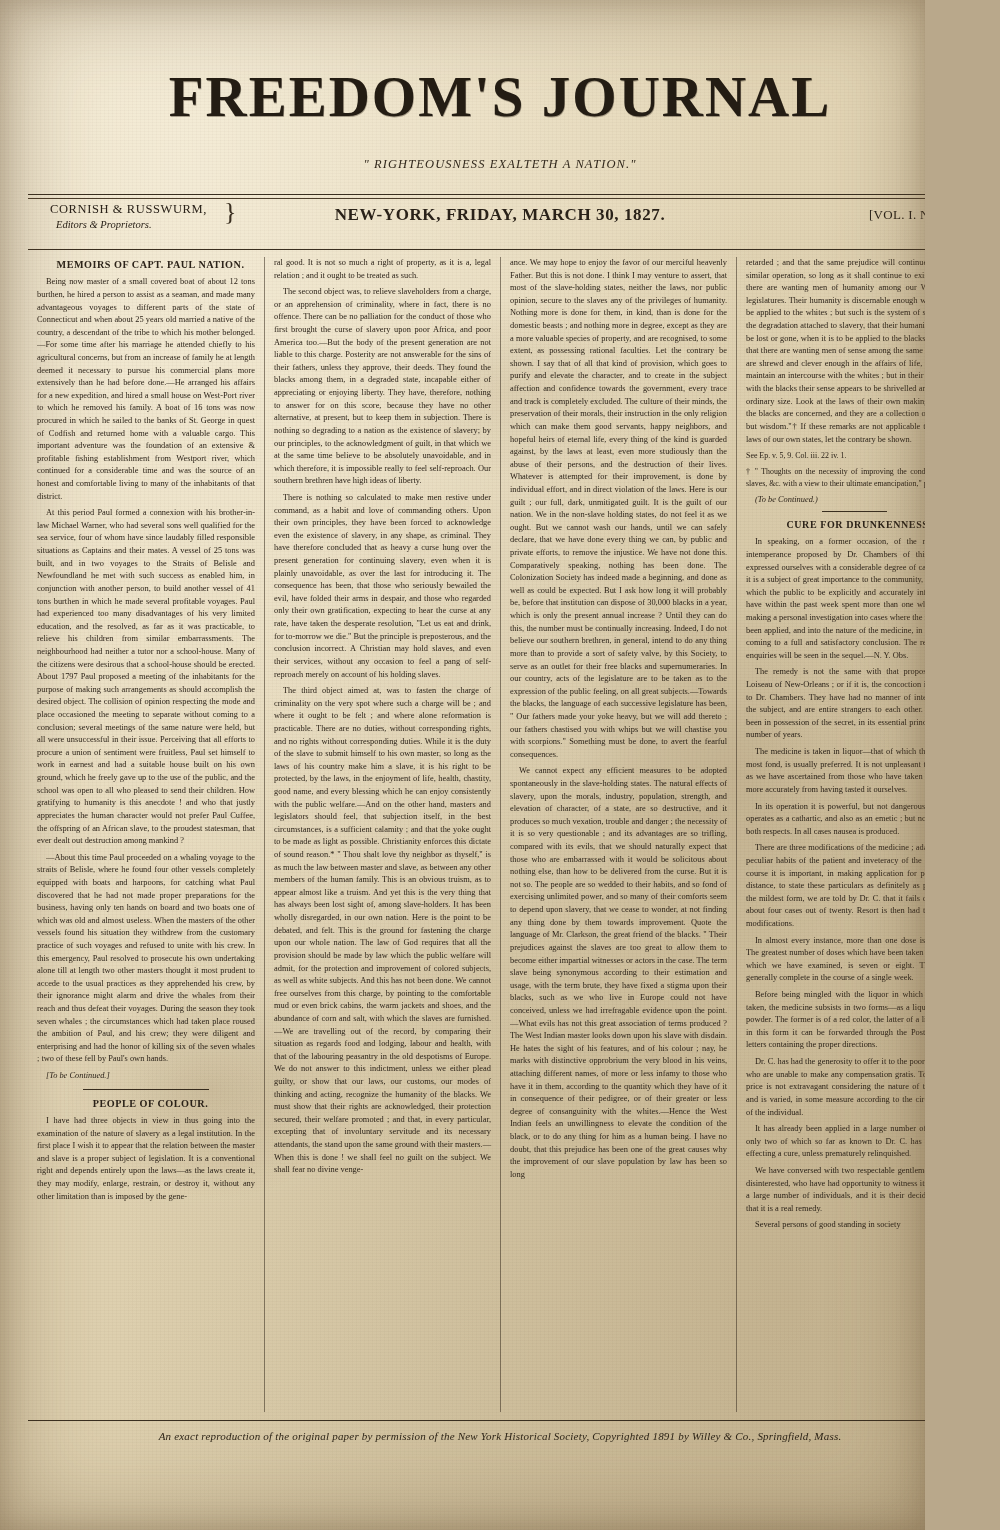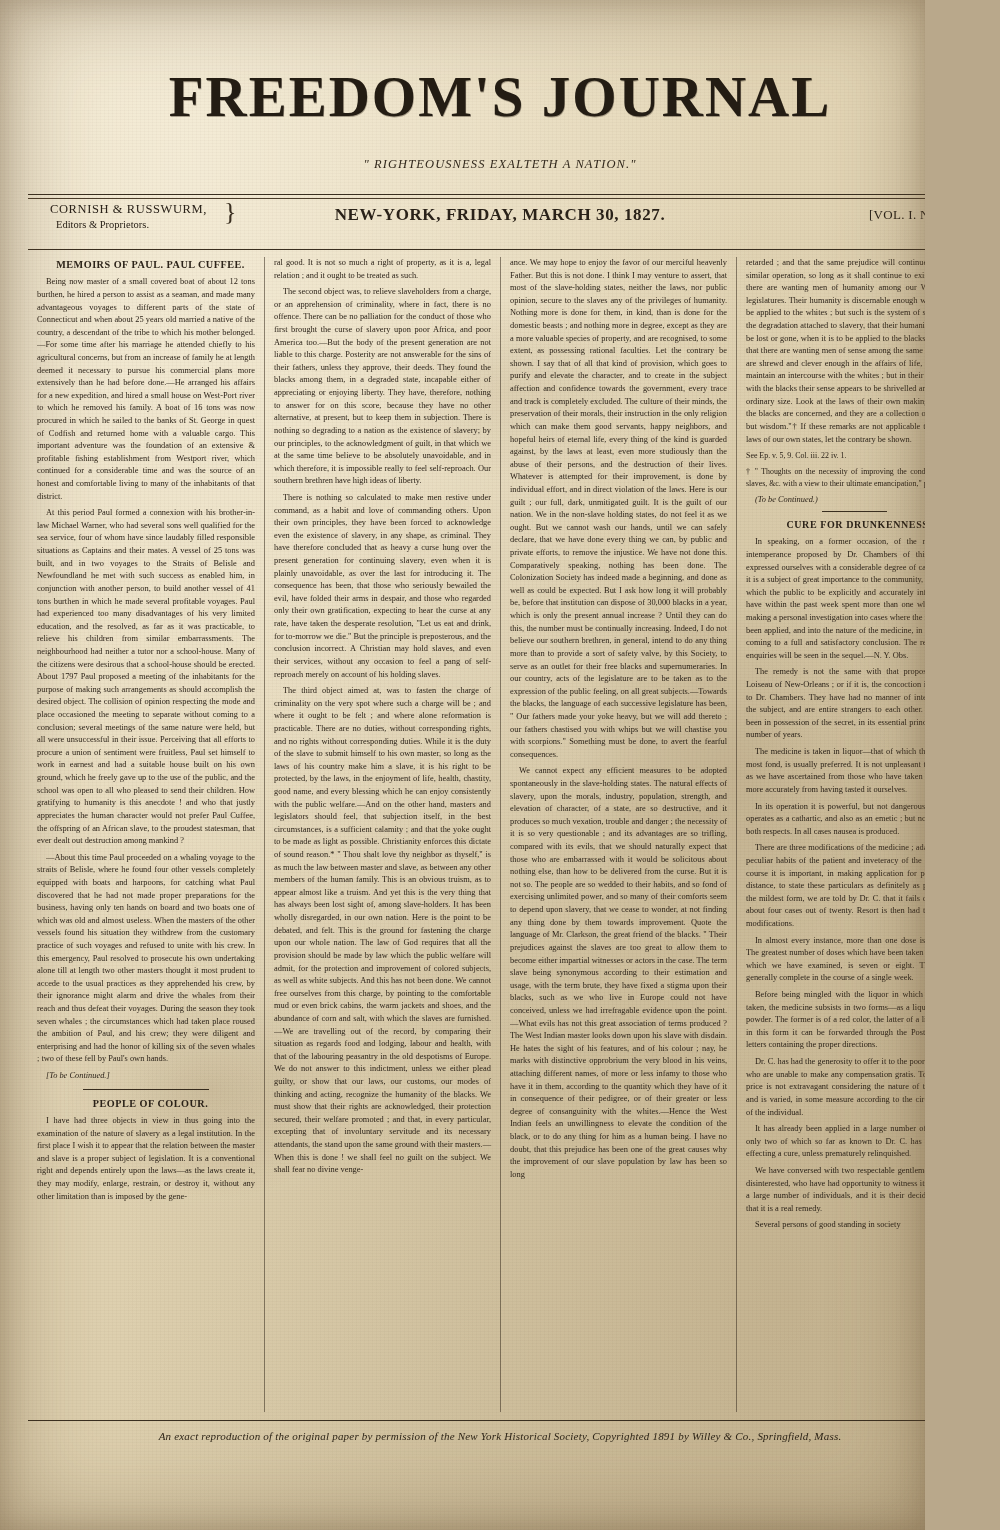--- a/index.html
+++ b/index.html
@@ -78,20 +78,21 @@
     top: 2px;
     font-size: 11.5px;
     line-height: 1.35;
   }
   .headbar .left .pub {
     font-variant: small-caps;
     letter-spacing: 0.6px;
     font-size: 12.5px;
   }
   .headbar .left .ed {
+    font-style: italic;
     font-size: 10.5px;
     padding-left: 6px;
   }
   .headbar .brace {
     position: absolute;
     left: 196px;
     top: 0px;
     font-size: 26px;
     line-height: 1;
     color: #3a2f20;
@@ -224,21 +225,21 @@
       <div class="brace">}</div>
       <div class="center">NEW-YORK, FRIDAY, MARCH 30, 1827.</div>
       <div class="right">[VOL. I. No. 8.</div>
     </div>
 
     <div class="rule-mid"></div>
 
     <div class="columns">
 
       <div class="col">
-        <p class="hdg">MEMOIRS OF PAUL. PAUL CUFFEE.</p>
+        <p class="hdg">MEMOIRS OF CAPT. PAUL NATION.</p>
         <p>Being now master of a small covered boat of about 12 tons burthen, he hired a person to assist as a seaman, and made many advantageous voyages to different parts of the state of Connecticut and when about 25 years old married a native of the country, a descendant of the tribe to which his mother belonged.—For some time after his marriage he attended chiefly to his agricultural concerns, but from an increase of family he at length deemed it necessary to pursue his commercial plans more extensively than he had before done.—He arranged his affairs for a new expedition, and hired a small house on West-Port river to which he removed his family. A boat of 16 tons was now procured in which he sailed to the banks of St. George in quest of Codfish and returned home with a valuable cargo. This important adventure was the foundation of an extensive &amp; profitable fishing establishment from Westport river, which continued for a considerable time and was the source of an honest and comfortable living to many of the inhabitants of that district.</p>
         <p>At this period Paul formed a connexion with his brother-in-law Michael Warner, who had several sons well qualified for the sea service, four of whom have since laudably filled responsible situations as Captains and their mates. A vessel of 25 tons was built, and in two voyages to the Straits of Belisle and Newfoundland he met with such success as enabled him, in conjunction with another person, to build another vessel of 41 tons burthen in which he made several profitable voyages. Paul had experienced too many disadvantages of his very limited education, and the resolved, as far as it was practicable, to relieve his children from similar embarrassments. The neighbourhood had neither a tutor nor a school-house. Many of the citizens were desirous that a school-house should be erected. About 1797 Paul proposed a meeting of the inhabitants for the purpose of making such arrangements as should accomplish the desired object. The collision of opinion respecting the mode and place occasioned the meeting to separate without coming to a conclusion; several meetings of the same nature were held, but all were unsuccessful in their issue. Perceiving that all efforts to procure a union of sentiment were fruitless, Paul set himself to work in earnest and had a suitable house built on his own ground, which he freely gave up to the use of the public, and the school was open to all who pleased to send their children. How gratifying to humanity is this anecdote ! and who that justly appreciates the human character would not prefer Paul Cuffee, the offspring of an African slave, to the proudest statesman, that ever dealt out destruction among mankind ?</p>
         <p>—About this time Paul proceeded on a whaling voyage to the straits of Belisle, where he found four other vessels completely equipped with boats and harpoons, for catching what Paul discovered that he had not made proper preparations for the business, having only ten hands on board and two boats one of which was old and almost useless. When the masters of the other vessels found his situation they withdrew from the customary practice of such voyages and refused to unite with his crew. In this emergency, Paul resolved to prosecute his own undertaking alone till at length two other masters thought it most prudent to accede to the usual practices as they apprehended his crew, by their ignorance might alarm and drive the whales from their reach and thus defeat their voyages. During the season they took seven whales ; the circumstances which had taken place roused the ambition of Paul, and his crew; they were diligent and enterprising and had the honor of killing six of the seven whales ; two of these fell by Paul's own hands.</p>
         <p class="center ital">[To be Continued.]</p>
         <div class="sep"></div>
         <p class="hdg">PEOPLE OF COLOUR.</p>
         <p>I have had three objects in view in thus going into the examination of the nature of slavery as a legal institution. In the first place I wish it to appear that the relation between the master and slave is a proper subject of legislation. It is a conventional right and depends entirely upon the laws—as the laws create it, they may modify, enlarge, restrain, or destroy it, without any other limitation than is imposed by the gene-</p>
       </div>
 
       <div class="col">

